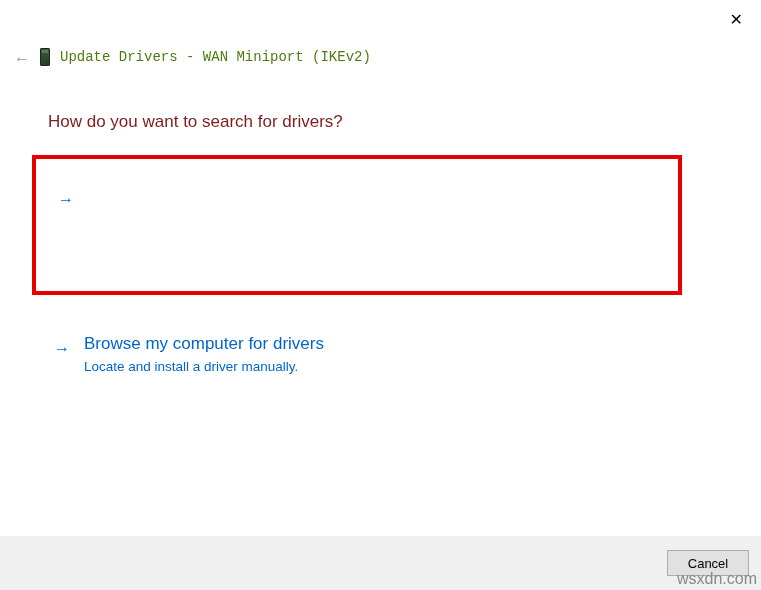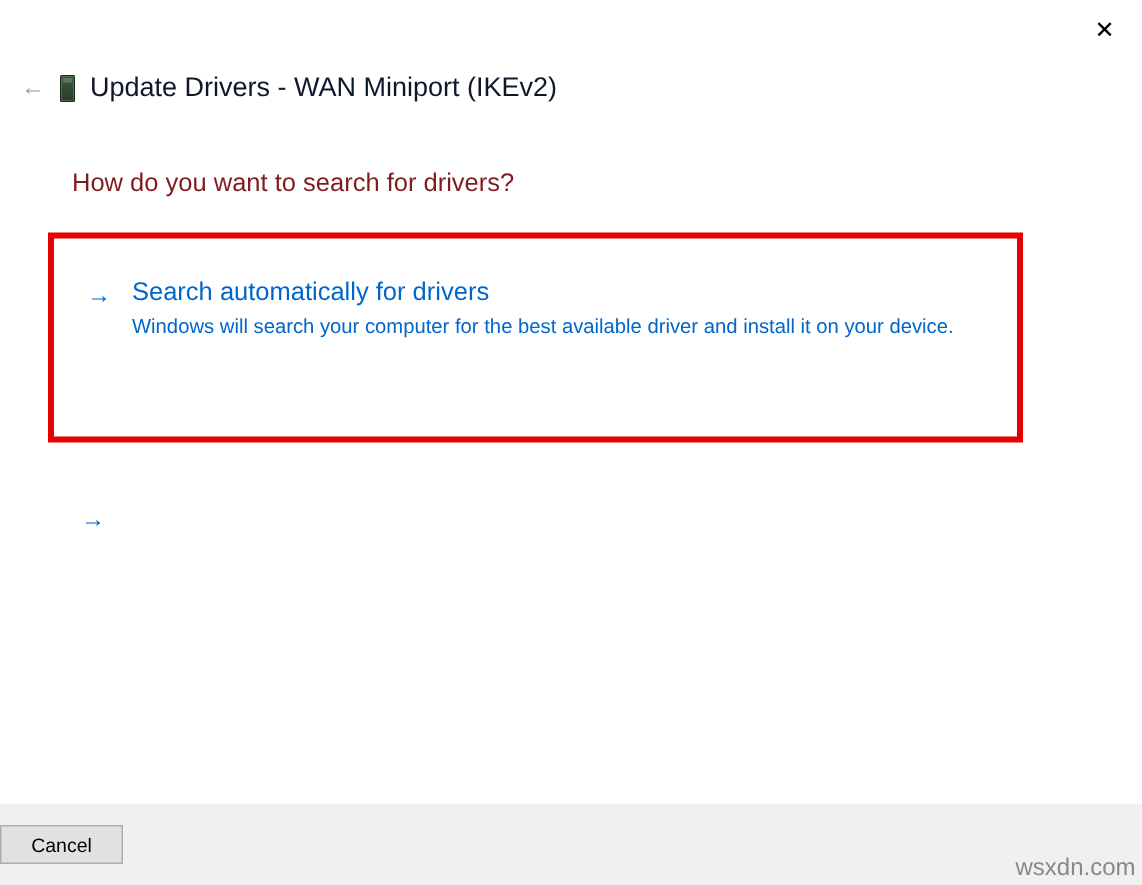--- a/index.html
+++ b/index.html
@@ -49,22 +49,23 @@
     .device-icon::after {
       content: "";
       position: absolute;
       top: 1px;
       left: 1px;
       right: 1px;
       height: 3px;
       background: #5a7a5a;
     }
     .header-title {
-      font-size: 18px;
-      color: #0f172a;
+      font-size: 14px;
+      color: #4d7c0f;
+      font-family: Liberation Mono, monospace;
     }
     .question {
       position: absolute;
       top: 112px;
       left: 48px;
       font-size: 17px;
       color: #7f1d1d;
       font-weight: 400;
     }
     .option-box {
@@ -111,20 +112,21 @@
     }
     .footer {
       position: absolute;
       bottom: 0;
       left: 0;
       right: 0;
       height: 54px;
       background: #f0f0f0;
       display: flex;
       align-items: center;
+      justify-content: flex-end;
       padding-right: 12px;
     }
     .cancel-btn {
       width: 82px;
       height: 26px;
       background: #e1e1e1;
       border: 1px solid #adadad;
       font-size: 13px;
       color: #000;
       cursor: pointer;
@@ -147,30 +149,30 @@
   <span class="back-arrow">←</span>
   <span class="device-icon"></span>
   <span class="header-title">Update Drivers - WAN Miniport (IKEv2)</span>
 </div>
 
 <div class="question">How do you want to search for drivers?</div>
 
 <div class="option-box highlighted">
   <div class="option-inner">
     <span class="arrow">→</span>
-    <div class="option-content">
-      <div class="option-title">Search automatically for drivers</div>
-      <div class="option-desc">Windows will search your computer for the best available driver and install it on your device.</div>
-    </div>
   </div>
 </div>
 
 <div class="option-box second">
   <div class="option-inner">
     <span class="arrow">→</span>
+    <div class="option-content">
+      <div class="option-title">Browse my computer for drivers</div>
+      <div class="option-desc">Locate and install a driver manually.</div>
+    </div>
   </div>
 </div>
 
 <div class="footer">
   <button class="cancel-btn">Cancel</button>
 </div>
 
 <div class="watermark">wsxdn.com</div>
 
 </body></html>

